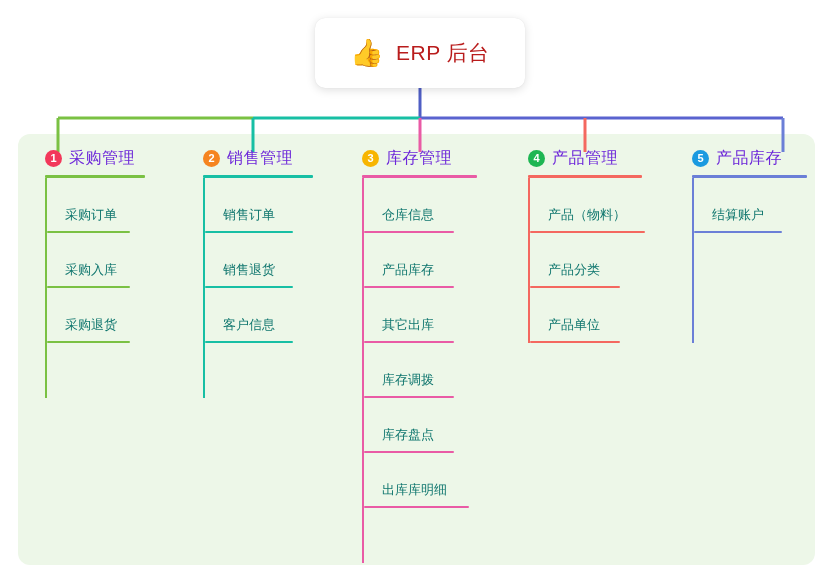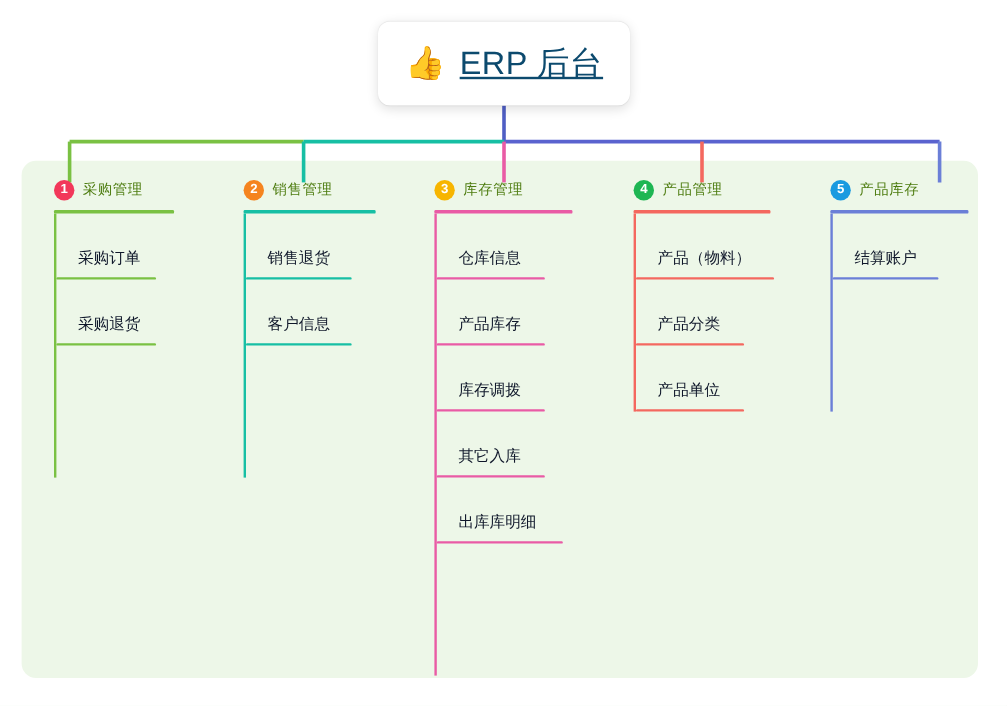--- a/index.html
+++ b/index.html
@@ -31,25 +31,24 @@
     justify-content: center;
     gap: 12px;
     box-sizing: border-box;
   }
   #root-card .thumb {
     font-size: 27px;
     line-height: 1;
     display: inline-block;
   }
   #root-card .root-text {
-    font-size: 27px;
-    color: #0c4a6e;
+    font-size: 21px;
+    color: #b91c1c;
     letter-spacing: 0.5px;
     white-space: nowrap;
-    text-decoration: underline;
   }
 
   
   #connectors {
     position: absolute;
     left: 0;
     top: 0;
     width: 839px;
     height: 588px;
     pointer-events: none;
@@ -83,22 +82,22 @@
     height: 17px;
     border-radius: 50%;
     color: #ffffff;
     font-size: 11px;
     line-height: 17px;
     text-align: center;
     font-weight: bold;
     flex: 0 0 auto;
   }
   .col-title {
-    font-size: 12px;
-    color: #4d7c0f;
+    font-size: 16px;
+    color: #6d28d9;
     letter-spacing: 0.5px;
   }
   .head-rule {
     height: 3px;
     margin-top: 5px;
     border-radius: 1px;
   }
 
   
   .leaf-list {
@@ -115,21 +114,21 @@
   .leaf {
     position: relative;
     height: 55px;
     box-sizing: border-box;
   }
   .leaf .leaf-label {
     position: absolute;
     left: 18px;
     bottom: 9px;
     font-size: 13px;
-    color: #0f172a;
+    color: #0f766e;
     white-space: nowrap;
   }
   .leaf .leaf-rule {
     position: absolute;
     left: 0px;
     bottom: 0;
     height: 2px;
     border-radius: 1px;
   }
 </style>
@@ -165,34 +164,42 @@
         <span class="col-title">采购管理</span>
       </div>
       <div class="head-rule" style="width: 100px; background: rgb(122, 193, 67);"></div>
       <div class="leaf-list">
         <div class="spine" style="background: rgb(122, 193, 67); height: 220px;"></div>
         <div class="leaf">
           <span class="leaf-label">采购订单</span>
           <div class="leaf-rule" style="width: 83px; background: rgb(122, 193, 67);"></div>
         </div>
         <div class="leaf">
+          <span class="leaf-label">采购入库</span>
+          <div class="leaf-rule" style="width: 83px; background: rgb(122, 193, 67);"></div>
+        </div>
+        <div class="leaf">
           <span class="leaf-label">采购退货</span>
           <div class="leaf-rule" style="width: 83px; background: rgb(122, 193, 67);"></div>
         </div>
       </div>
     </div>
     <div class="column" style="left: 203px;">
       <div class="col-head">
         <span class="badge" style="background: rgb(245, 132, 31);">2</span>
         <span class="col-title">销售管理</span>
       </div>
       <div class="head-rule" style="width: 110px; background: rgb(23, 191, 164);"></div>
       <div class="leaf-list">
         <div class="spine" style="background: rgb(23, 191, 164); height: 220px;"></div>
         <div class="leaf">
+          <span class="leaf-label">销售订单</span>
+          <div class="leaf-rule" style="width: 88px; background: rgb(23, 191, 164);"></div>
+        </div>
+        <div class="leaf">
           <span class="leaf-label">销售退货</span>
           <div class="leaf-rule" style="width: 88px; background: rgb(23, 191, 164);"></div>
         </div>
         <div class="leaf">
           <span class="leaf-label">客户信息</span>
           <div class="leaf-rule" style="width: 88px; background: rgb(23, 191, 164);"></div>
         </div>
       </div>
     </div>
     <div class="column" style="left: 362px;">
@@ -205,25 +212,29 @@
         <div class="spine" style="background: rgb(233, 91, 165); height: 385px;"></div>
         <div class="leaf">
           <span class="leaf-label">仓库信息</span>
           <div class="leaf-rule" style="width: 90px; background: rgb(233, 91, 165);"></div>
         </div>
         <div class="leaf">
           <span class="leaf-label">产品库存</span>
           <div class="leaf-rule" style="width: 90px; background: rgb(233, 91, 165);"></div>
         </div>
         <div class="leaf">
+          <span class="leaf-label">其它出库</span>
+          <div class="leaf-rule" style="width: 90px; background: rgb(233, 91, 165);"></div>
+        </div>
+        <div class="leaf">
           <span class="leaf-label">库存调拨</span>
           <div class="leaf-rule" style="width: 90px; background: rgb(233, 91, 165);"></div>
         </div>
         <div class="leaf">
-          <span class="leaf-label">其它入库</span>
+          <span class="leaf-label">库存盘点</span>
           <div class="leaf-rule" style="width: 90px; background: rgb(233, 91, 165);"></div>
         </div>
         <div class="leaf">
           <span class="leaf-label">出库库明细</span>
           <div class="leaf-rule" style="width: 105px; background: rgb(233, 91, 165);"></div>
         </div>
       </div>
     </div>
     <div class="column" style="left: 528px;">
       <div class="col-head">

